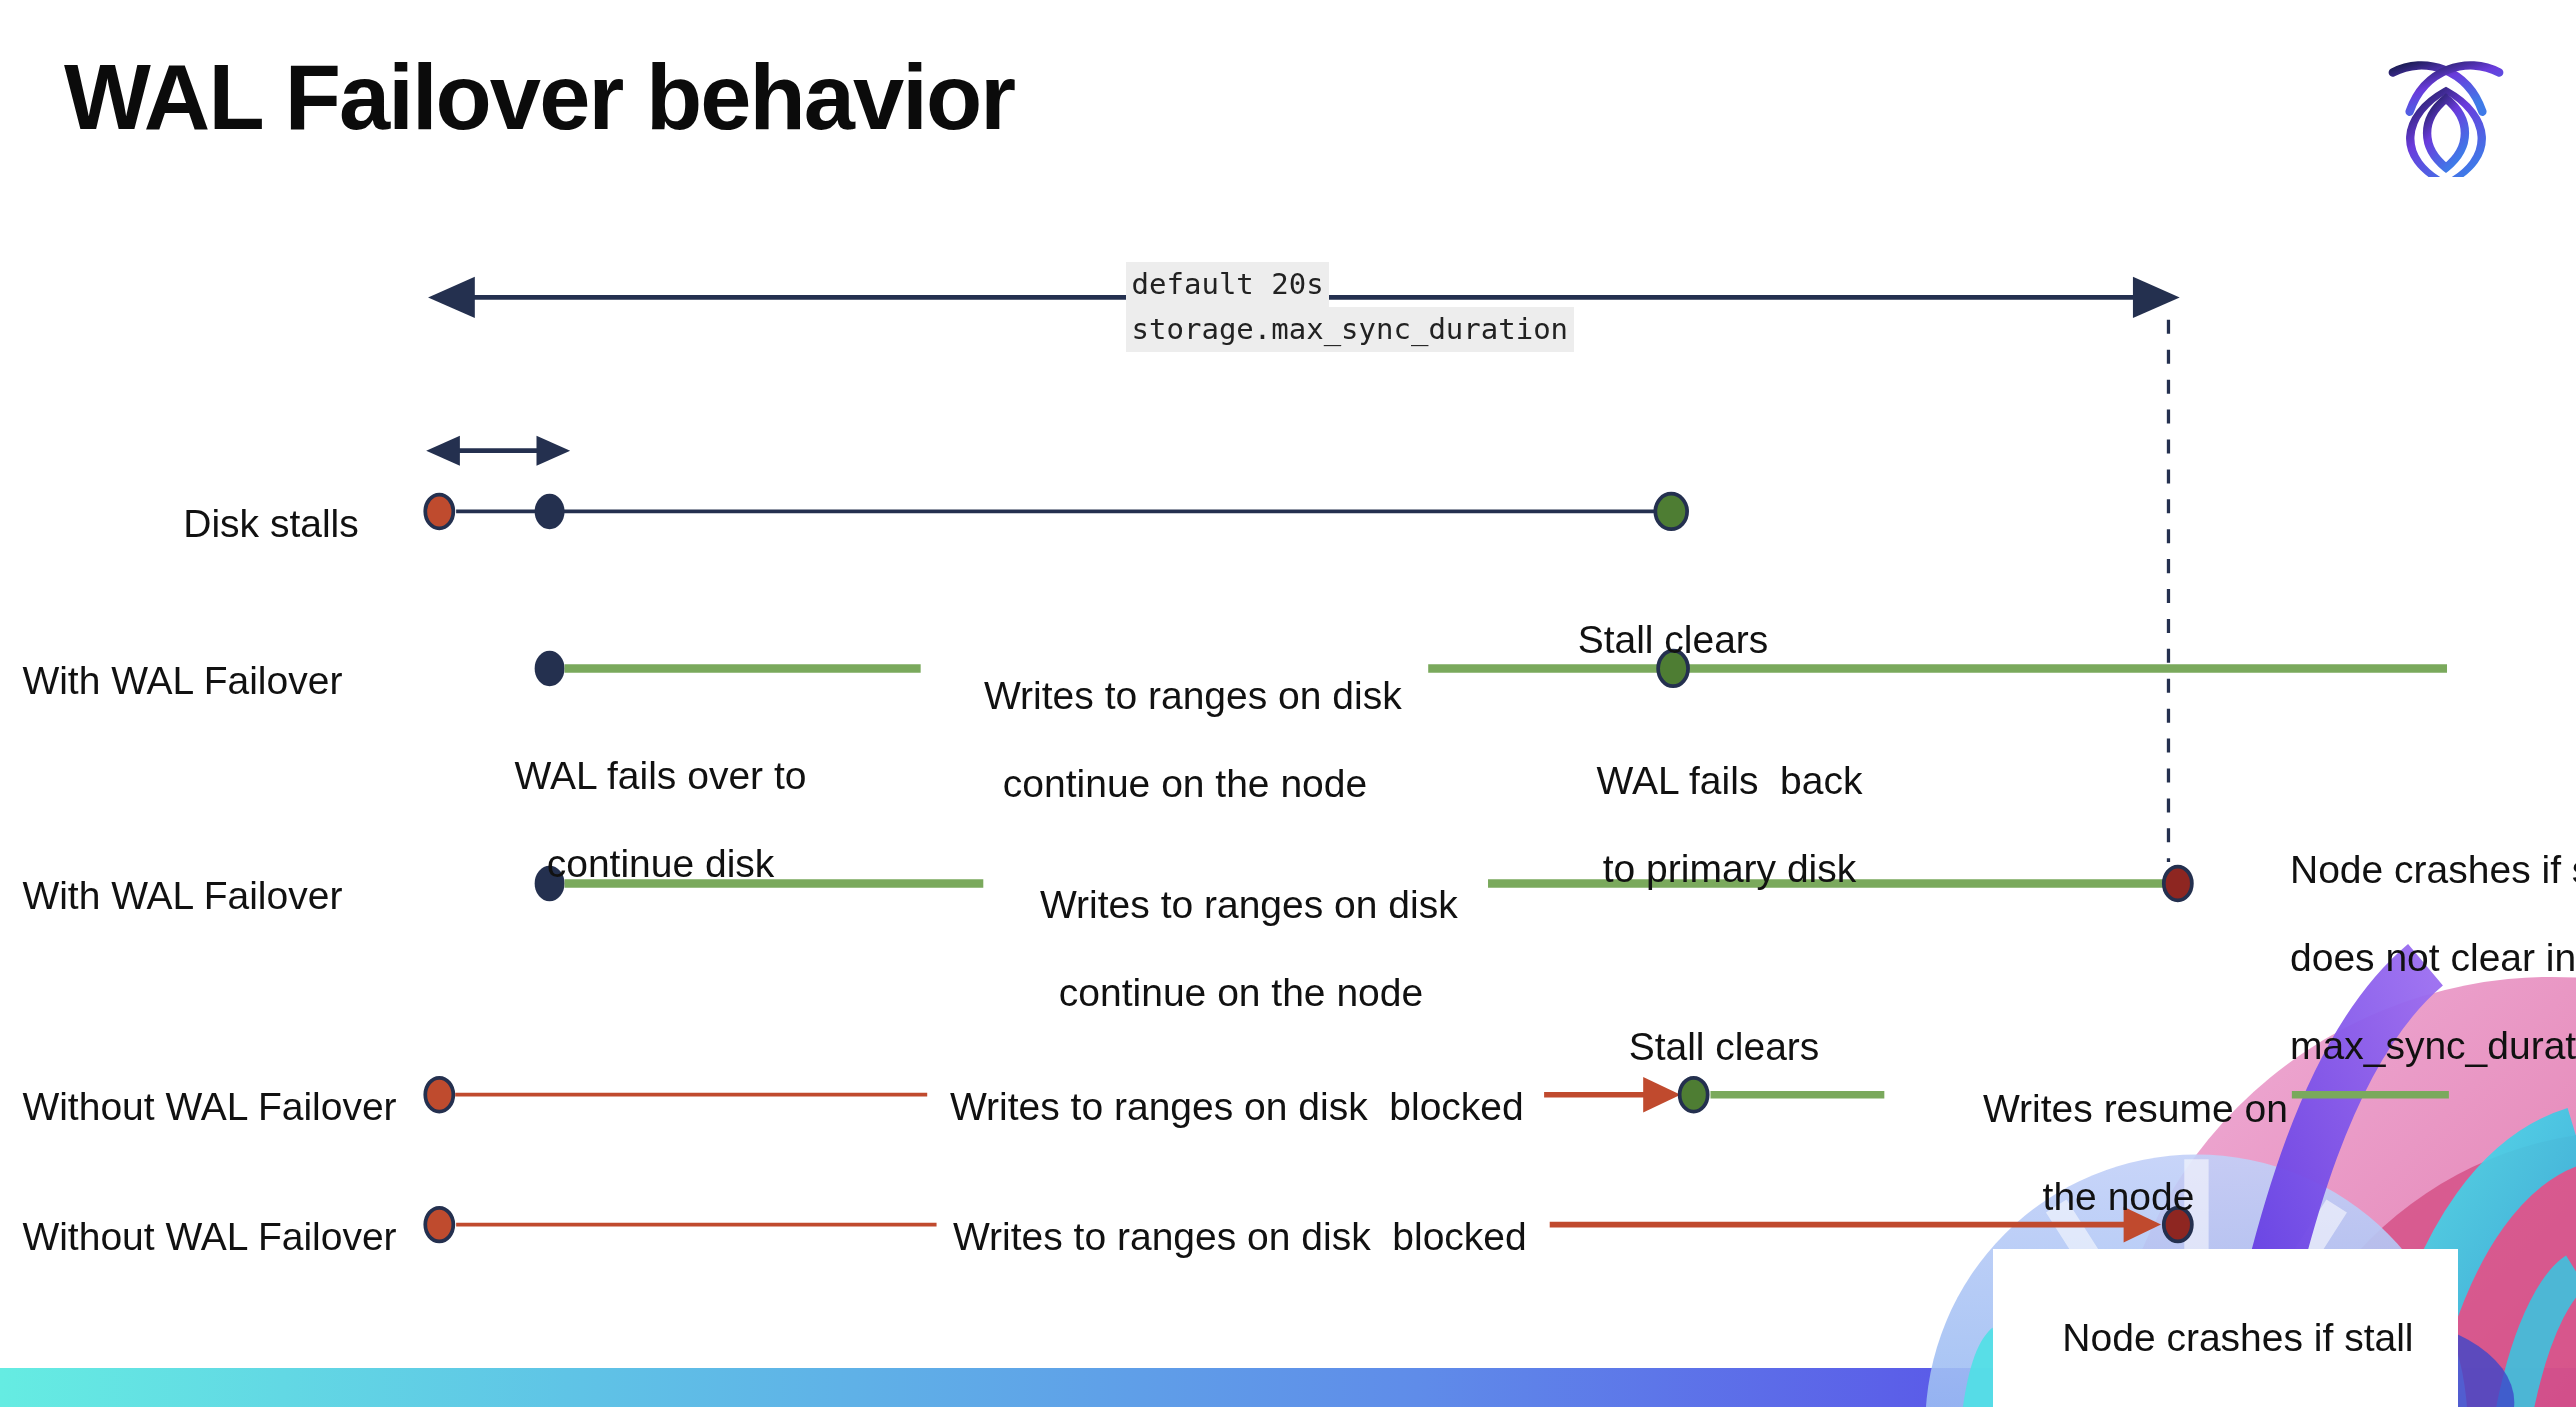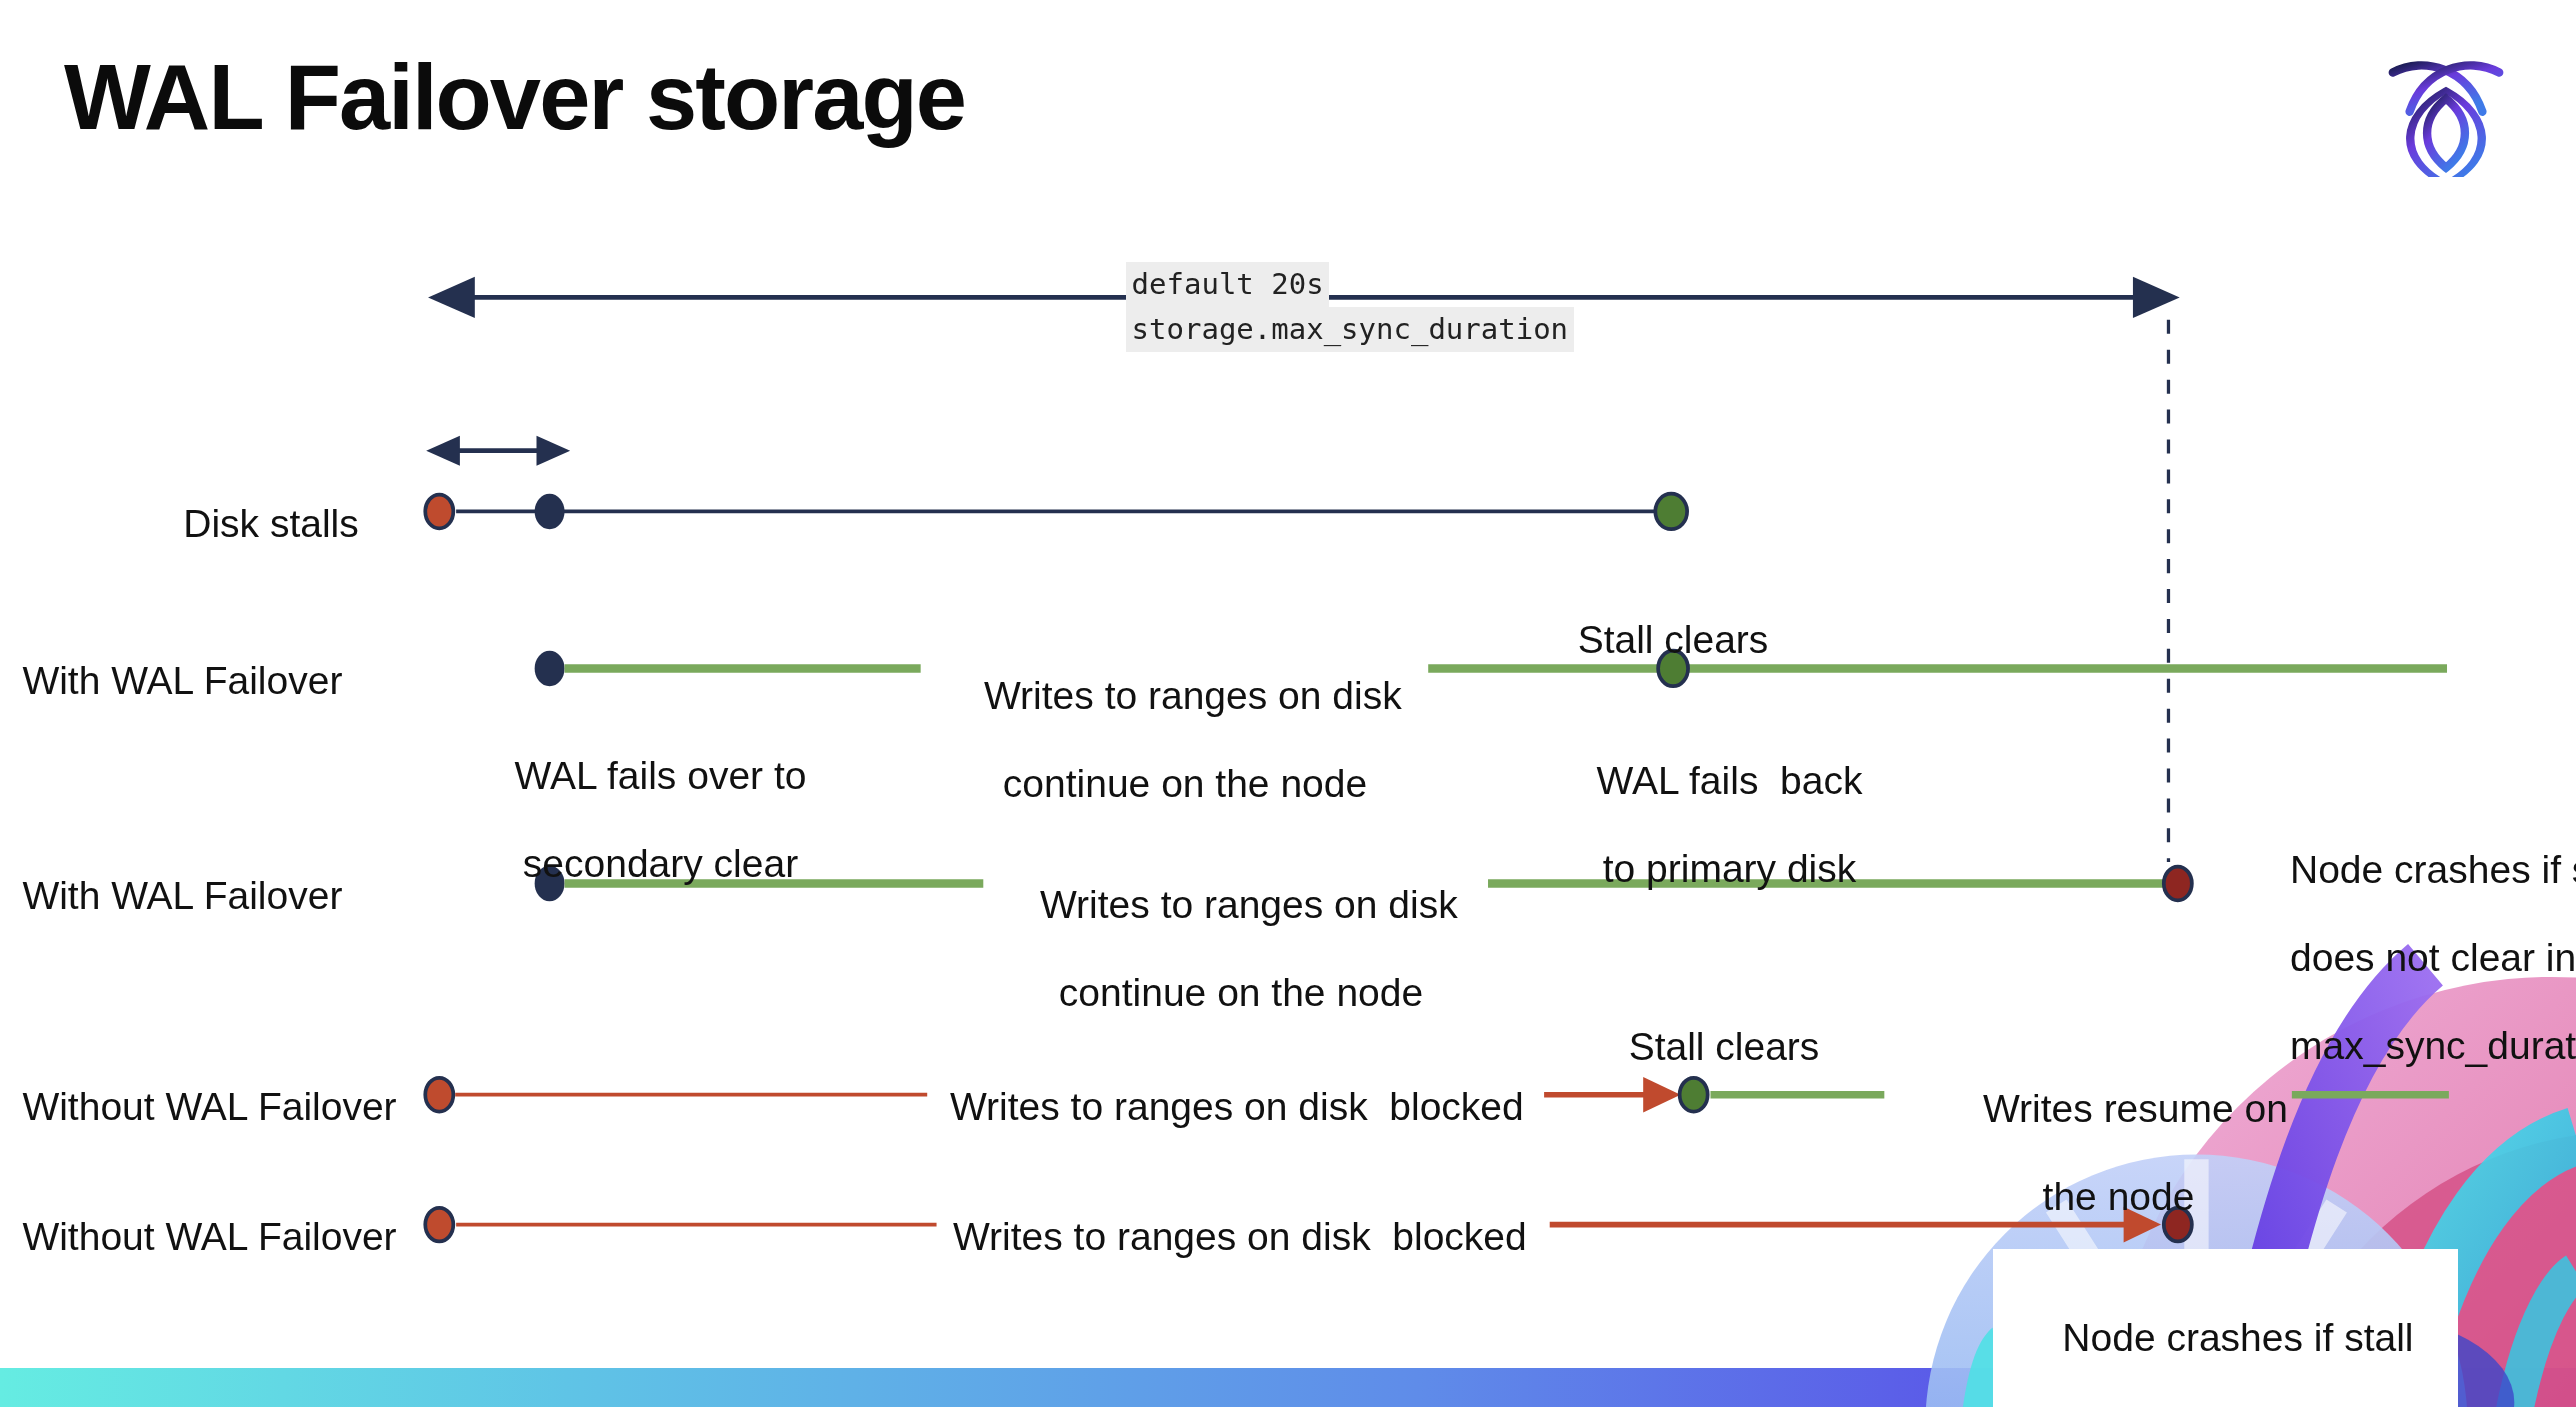--- a/index.html
+++ b/index.html
@@ -30,21 +30,21 @@
     position:absolute;left:1993px;top:1249px;width:439px;height:159px;z-index:4;
     background:#ffffff;padding:20.6px 0 0 26px;font-size:39px;line-height:45px;white-space:pre;
   }
   #logo{position:absolute;left:2385px;top:37px;z-index:4;}
 </style>
 </head>
 <body>
 
 <div id="stage">
 
-  <div id="title">WAL Failover storage</div>
+  <div id="title">WAL Failover behavior</div>
 
   <svg id="logo" width="122" height="140" viewBox="0 0 130 150">
     <defs>
       <linearGradient id="lg-logo" x1="0" y1="0" x2="0.6" y2="1">
         <stop offset="0" stop-color="#171b4d"></stop>
         <stop offset="0.45" stop-color="#6a3bdc"></stop>
         <stop offset="1" stop-color="#3f7ae8"></stop>
       </linearGradient>
     </defs>
     <g fill="none" stroke="url(#lg-logo)" stroke-width="9" stroke-linecap="round">
@@ -162,21 +162,21 @@
 
     <div class="lbl ctr" style="left:919px;top:618px;width:467px;">
       <span>Writes to ranges on disk</span><br>
       <span>continue on the node</span>
     </div>
 
     <div class="lbl ctr" style="left:1533px;top:606px;width:280px;">Stall clears</div>
 
     <div class="lbl ctr" style="left:441px;top:698px;width:374px;">
       <span>WAL fails over to</span><br>
-      <span>secondary clear</span>
+      <span>continue disk</span>
     </div>
 
     <div class="lbl ctr" style="left:1510px;top:703px;width:374px;">
       <span>WAL fails  back</span><br>
       <span>to primary disk</span>
     </div>
 
     <div class="lbl ctr" style="left:975px;top:827px;width:467px;">
       <span>Writes to ranges on disk</span><br>
       <span>continue on the node</span>

